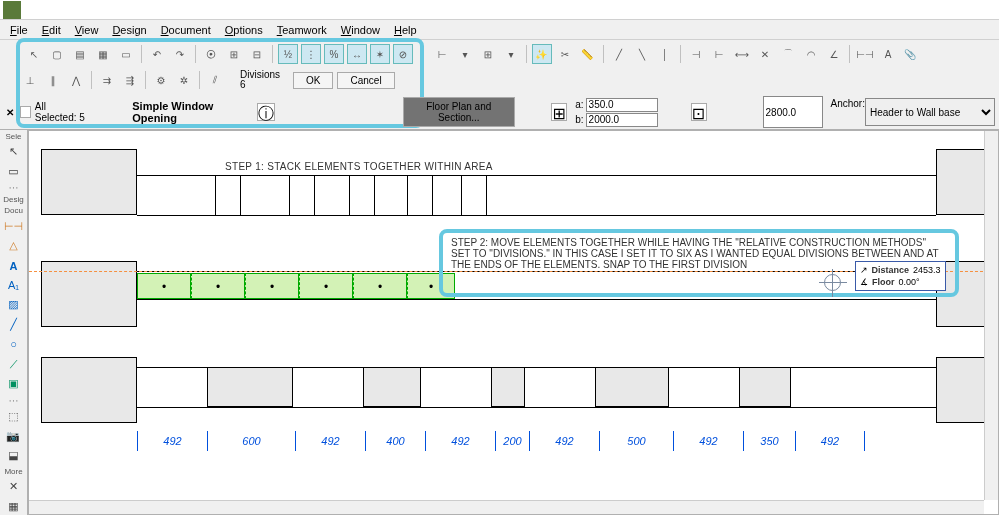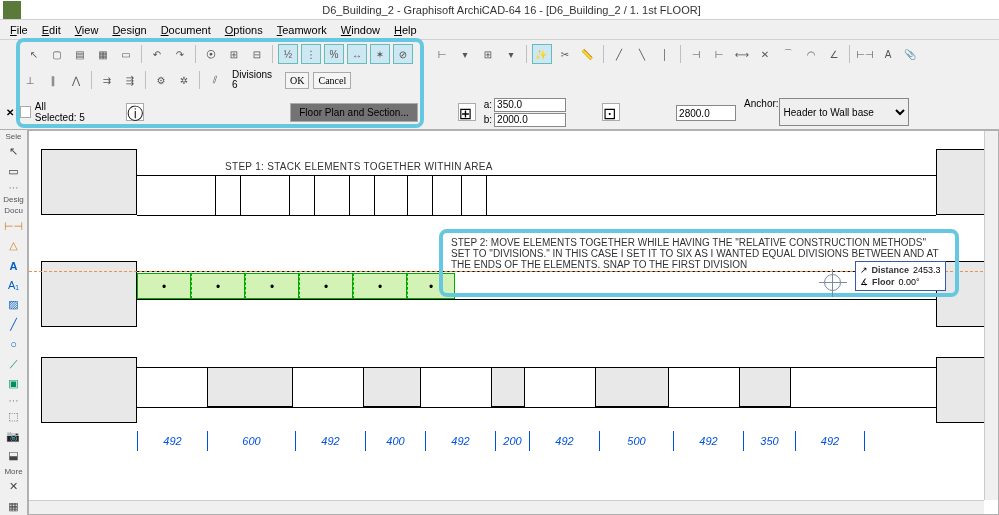--- a/index.html
+++ b/index.html
@@ -12,34 +12,34 @@
 .menubar .mi u { text-decoration: underline; }
 .toolbar-area { position: relative; height: 90px; background: #f0f0f0; border-bottom: 1px solid #b0b0b0; }
 .tb-row1 { position: absolute; top: 2px; left: 24px; height: 24px; display: flex; align-items: center; gap: 3px; }
 .tb-row2 { position: absolute; top: 28px; left: 20px; height: 24px; display: flex; align-items: center; gap: 3px; }
 .tb-row3 { position: absolute; top: 54px; left: 0; right: 0; height: 36px; display: flex; align-items: center; gap: 4px; padding: 0 4px; }
 .tb-btn { width: 20px; height: 20px; border: 1px solid transparent; display: flex; align-items: center; justify-content: center; font-size: 10px; color: #555; }
 .tb-btn.active { background: #cde8f2; border-color: #6bb; }
 .tb-sep { width: 1px; height: 18px; background: #c0c0c0; margin: 0 2px; }
 .highlight-box { position: absolute; border: 4px solid #66c8e0; border-radius: 8px; pointer-events: none; }
 .hl1 { top: -2px; left: 16px; width: 408px; height: 90px; }
-.divisions-label { font-size: 10px; display: flex; flex-direction: column; line-height: 10px; margin-left: 4px; }
+.divisions-label { font-size: 10px; display: flex; flex-direction: column; line-height: 10px; margin-left: 12px; }
 .ok-cancel { display: flex; gap: 4px; margin-left: 10px; }
-.ok-cancel button { font-size: 10px; padding: 2px 4px; border: 1px solid #aaa; background: #f5f5f5; font-family: Liberation Serif, serif; }
+.ok-cancel button { font-size: 10px; padding: 2px 12px; border: 1px solid #aaa; background: #f5f5f5; }
 .selcount { display: flex; align-items: center; gap: 4px; font-size: 10px; }
 .selcount .close-x { font-weight: bold; padding: 0 2px; }
 .selcount .drop { width: 12px; height: 12px; border: 1px solid #aaa; background: #fff; }
 .info-bar { display: flex; align-items: center; gap: 8px; width: 100%; }
 .info-bar .label-swo { font-size: 11px; font-weight: bold; padding: 2px 6px; }
 .info-bar .icon-sq { width: 18px; height: 18px; border: 1px solid #aaa; background: #fff; }
 .info-bar button.fp { font-size: 10px; padding: 3px 8px; border: 1px solid #aaa; background: #737373; }
 .dim-inputs { display: flex; flex-direction: column; gap: 1px; font-size: 10px; }
 .dim-inputs .dim-row { display: flex; align-items: center; gap: 2px; }
 .dim-inputs input { width: 72px; height: 14px; font-size: 10px; border: 1px solid #888; padding: 0 2px; }
-.single-input input { width: 60px; height: 16px; font-size: 10px; border: 1px solid #888; padding: 0 2px; margin-left: 48px; }
+.single-input input { width: 60px; height: 32px; font-size: 10px; border: 1px solid #888; padding: 0 2px; margin-left: 48px; }
 .anchor-box { display: flex; flex-direction: row; font-size: 10px; }
 .anchor-box select { font-size: 10px; border: 1px solid #888; height: 28px; width: 130px; }
 .main-area { position: absolute; top: 130px; left: 0; right: 0; bottom: 0; display: flex; }
 .left-tools { width: 28px; background: #f0f0f0; border-right: 1px solid #b0b0b0; display: flex; flex-direction: column; align-items: center; padding-top: 2px; gap: 2px; }
 .left-tools .lt { width: 22px; height: 20px; border: 1px solid transparent; display: flex; align-items: center; justify-content: center; font-size: 11px; color: #444; }
 .left-tools .sect-label { font-size: 8px; color: #555; text-align: center; width: 100%; }
 .left-tools .dotrow { font-size: 10px; color: #888; }
 .canvas-wrap { flex: 1; position: relative; background: #fff; overflow: hidden; border: 1px solid #b0b0b0; }
 .canvas { position: absolute; inset: 0; }
 .step-text { position: absolute; font-size: 10px; color: #333; font-family: "Trebuchet MS", sans-serif; letter-spacing: 0.3px; }
@@ -74,21 +74,20 @@
 .tracker .trow .lbl { font-weight: bold; color: #333; }
 .scrollbar-v { position: absolute; top: 0; right: 0; bottom: 14px; width: 14px; background: #f0f0f0; border-left: 1px solid #ccc; }
 .scrollbar-h { position: absolute; left: 0; right: 14px; bottom: 0; height: 14px; background: #f0f0f0; border-top: 1px solid #ccc; }
 .tb-right { position: absolute; top: 2px; left: 432px; right: 4px; height: 24px; display: flex; align-items: center; gap: 3px; }
 </style>
 </head>
 <body>
 
 <div class="titlebar">
   <div class="app-icon"></div>
-  <div class="title">D6_Building_2 - Graphisoft ArchiCAD-64 16 - [D6_Building_2 / 1. 1st FLOOR]</div>
 </div>
 
 <div class="menubar" id="menubar">
     <span class="mi"><u>F</u>ile</span>
     <span class="mi"><u>E</u>dit</span>
     <span class="mi"><u>V</u>iew</span>
     <span class="mi"><u>D</u>esign</span>
     <span class="mi"><u>D</u>ocument</span>
     <span class="mi"><u>O</u>ptions</span>
     <span class="mi"><u>T</u>eamwork</span>
@@ -171,20 +170,21 @@
   </div>
 
   <div class="tb-row3">
     <div class="selcount">
       <span class="close-x">✕</span>
       <span class="drop"></span>
       <span>All Selected: 5</span>
     </div>
     <div style="width:34px"></div>
     <div class="info-bar">
+      <span class="label-swo">Simple Window Opening</span>
       <span class="icon-sq">ⓘ</span>
       <span style="width:130px"></span>
       <button class="fp">Floor Plan and Section...</button>
       <span style="width:24px"></span>
       <span class="icon-sq">⊞</span>
       <div class="dim-inputs">
         <div class="dim-row">
             <span>a:</span>
             <input value="350.0" style="">
           </div>

